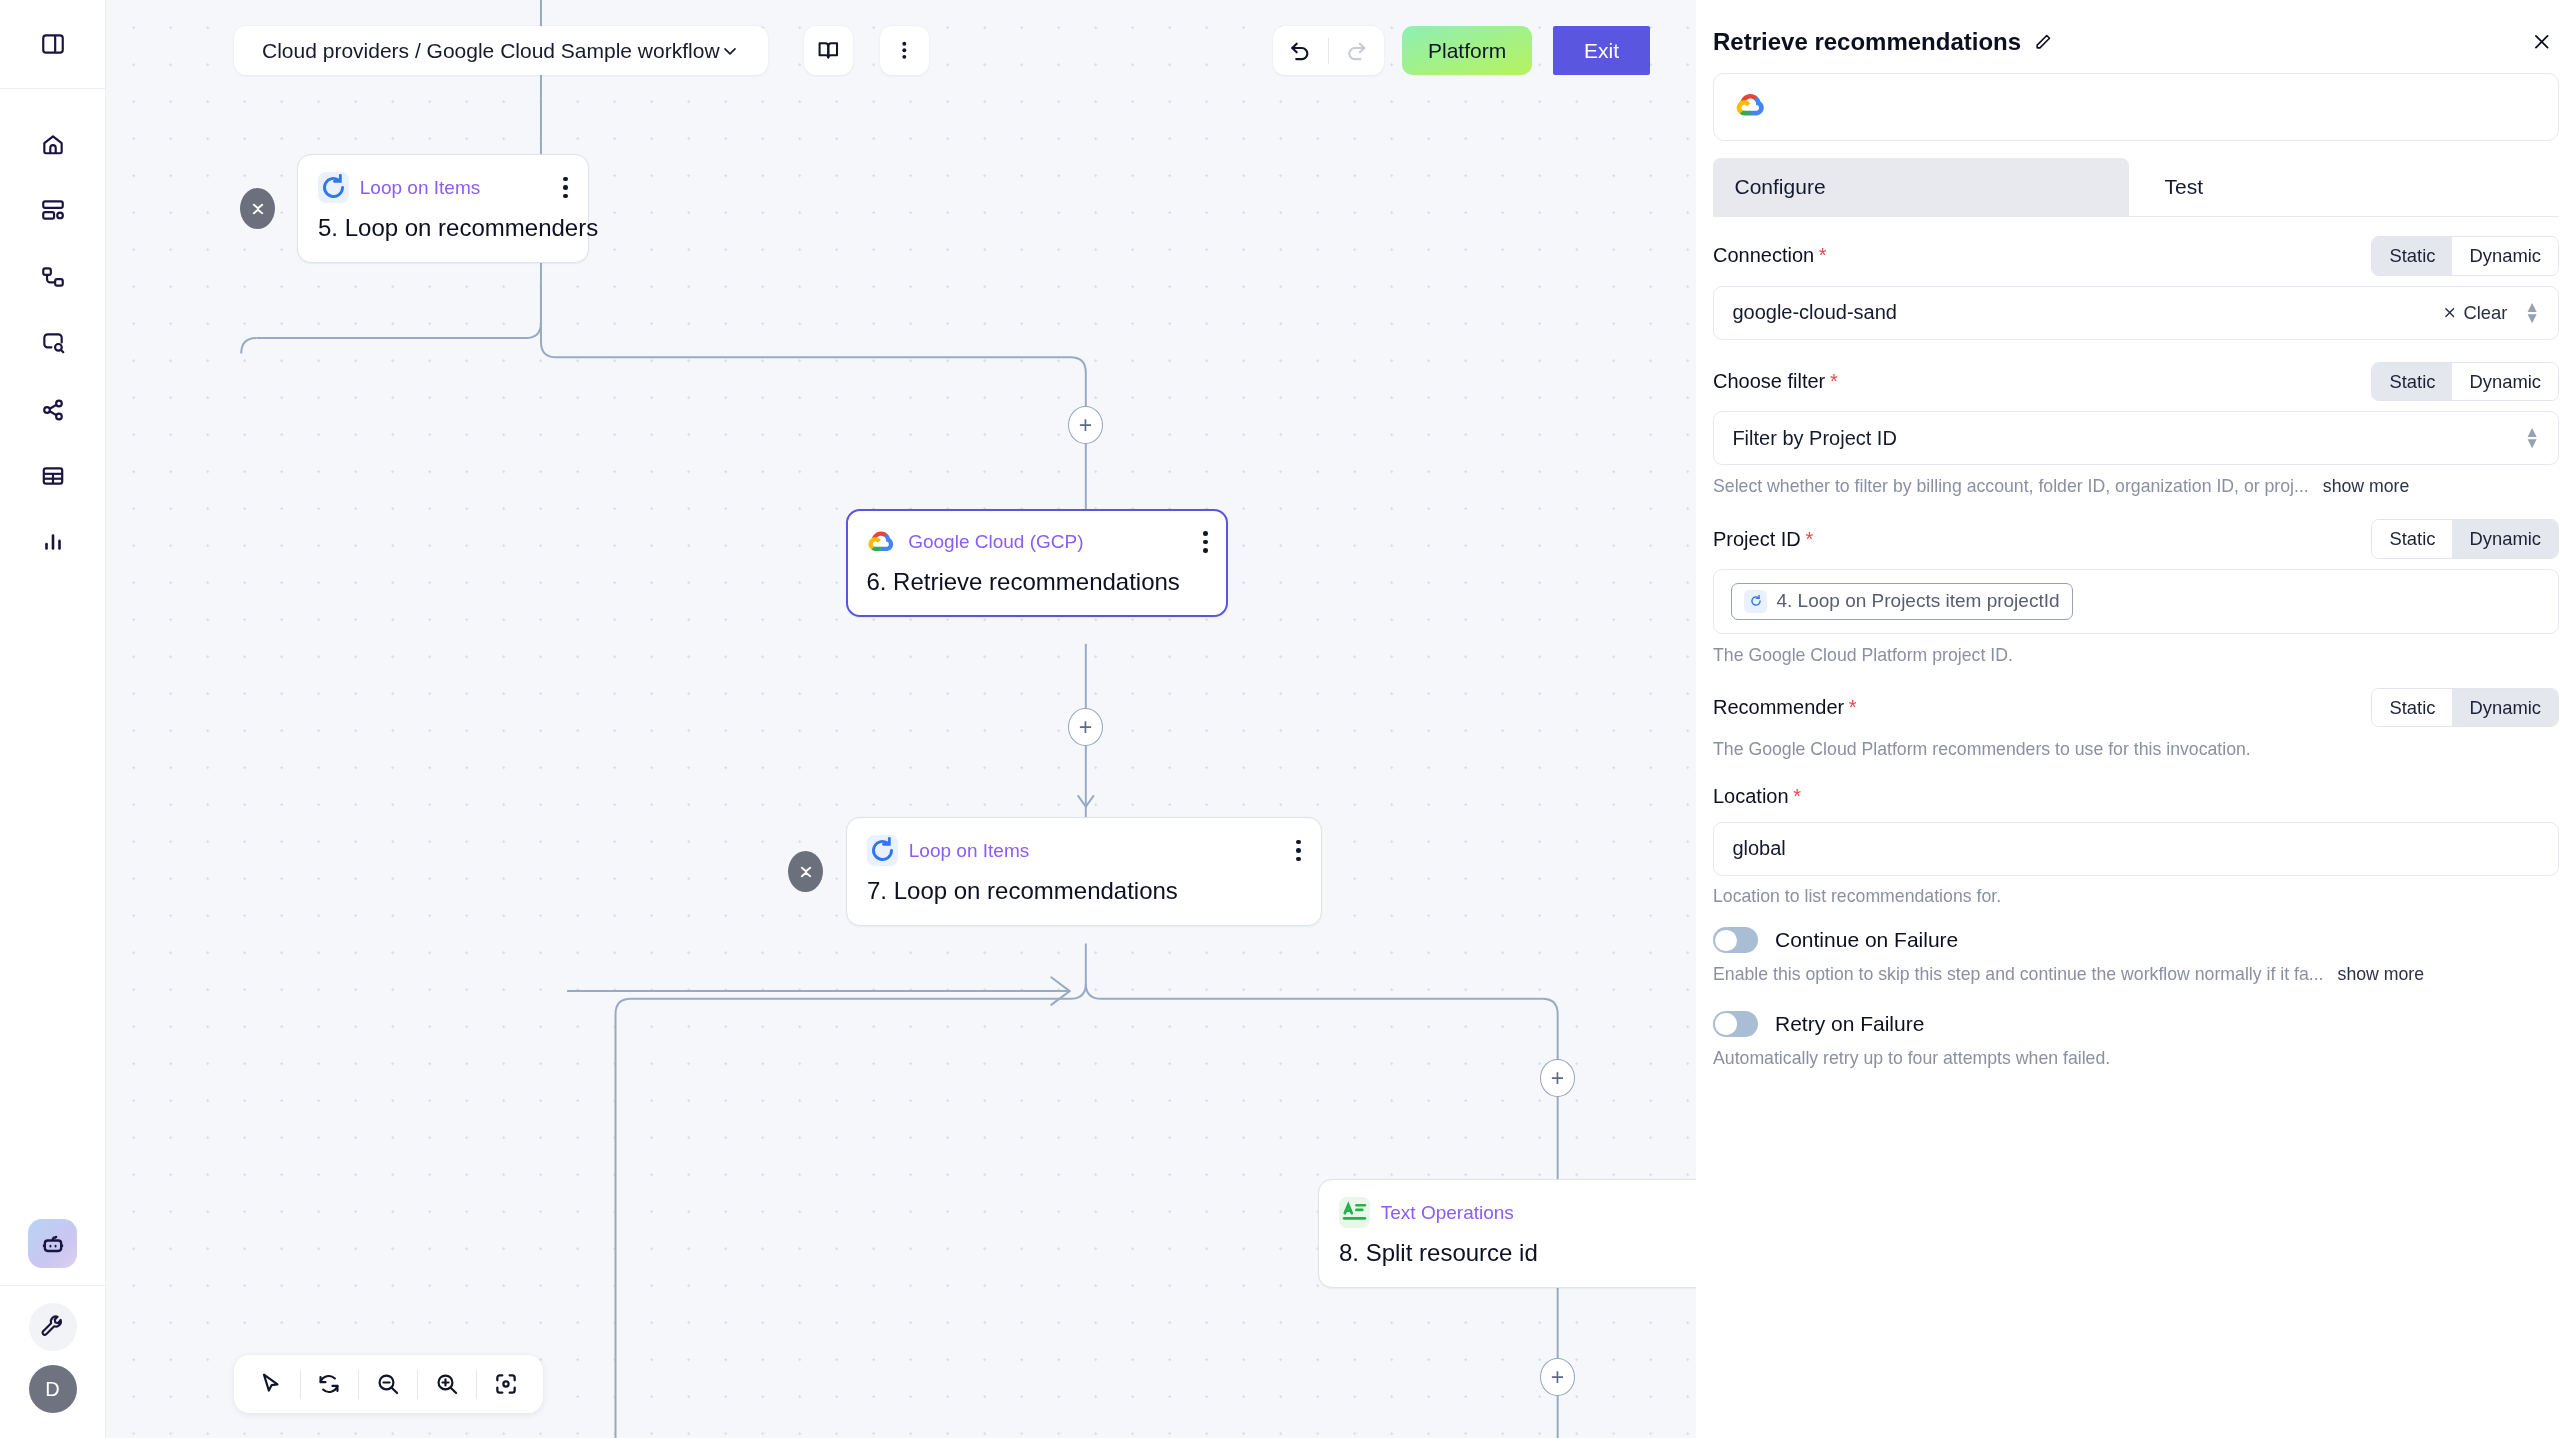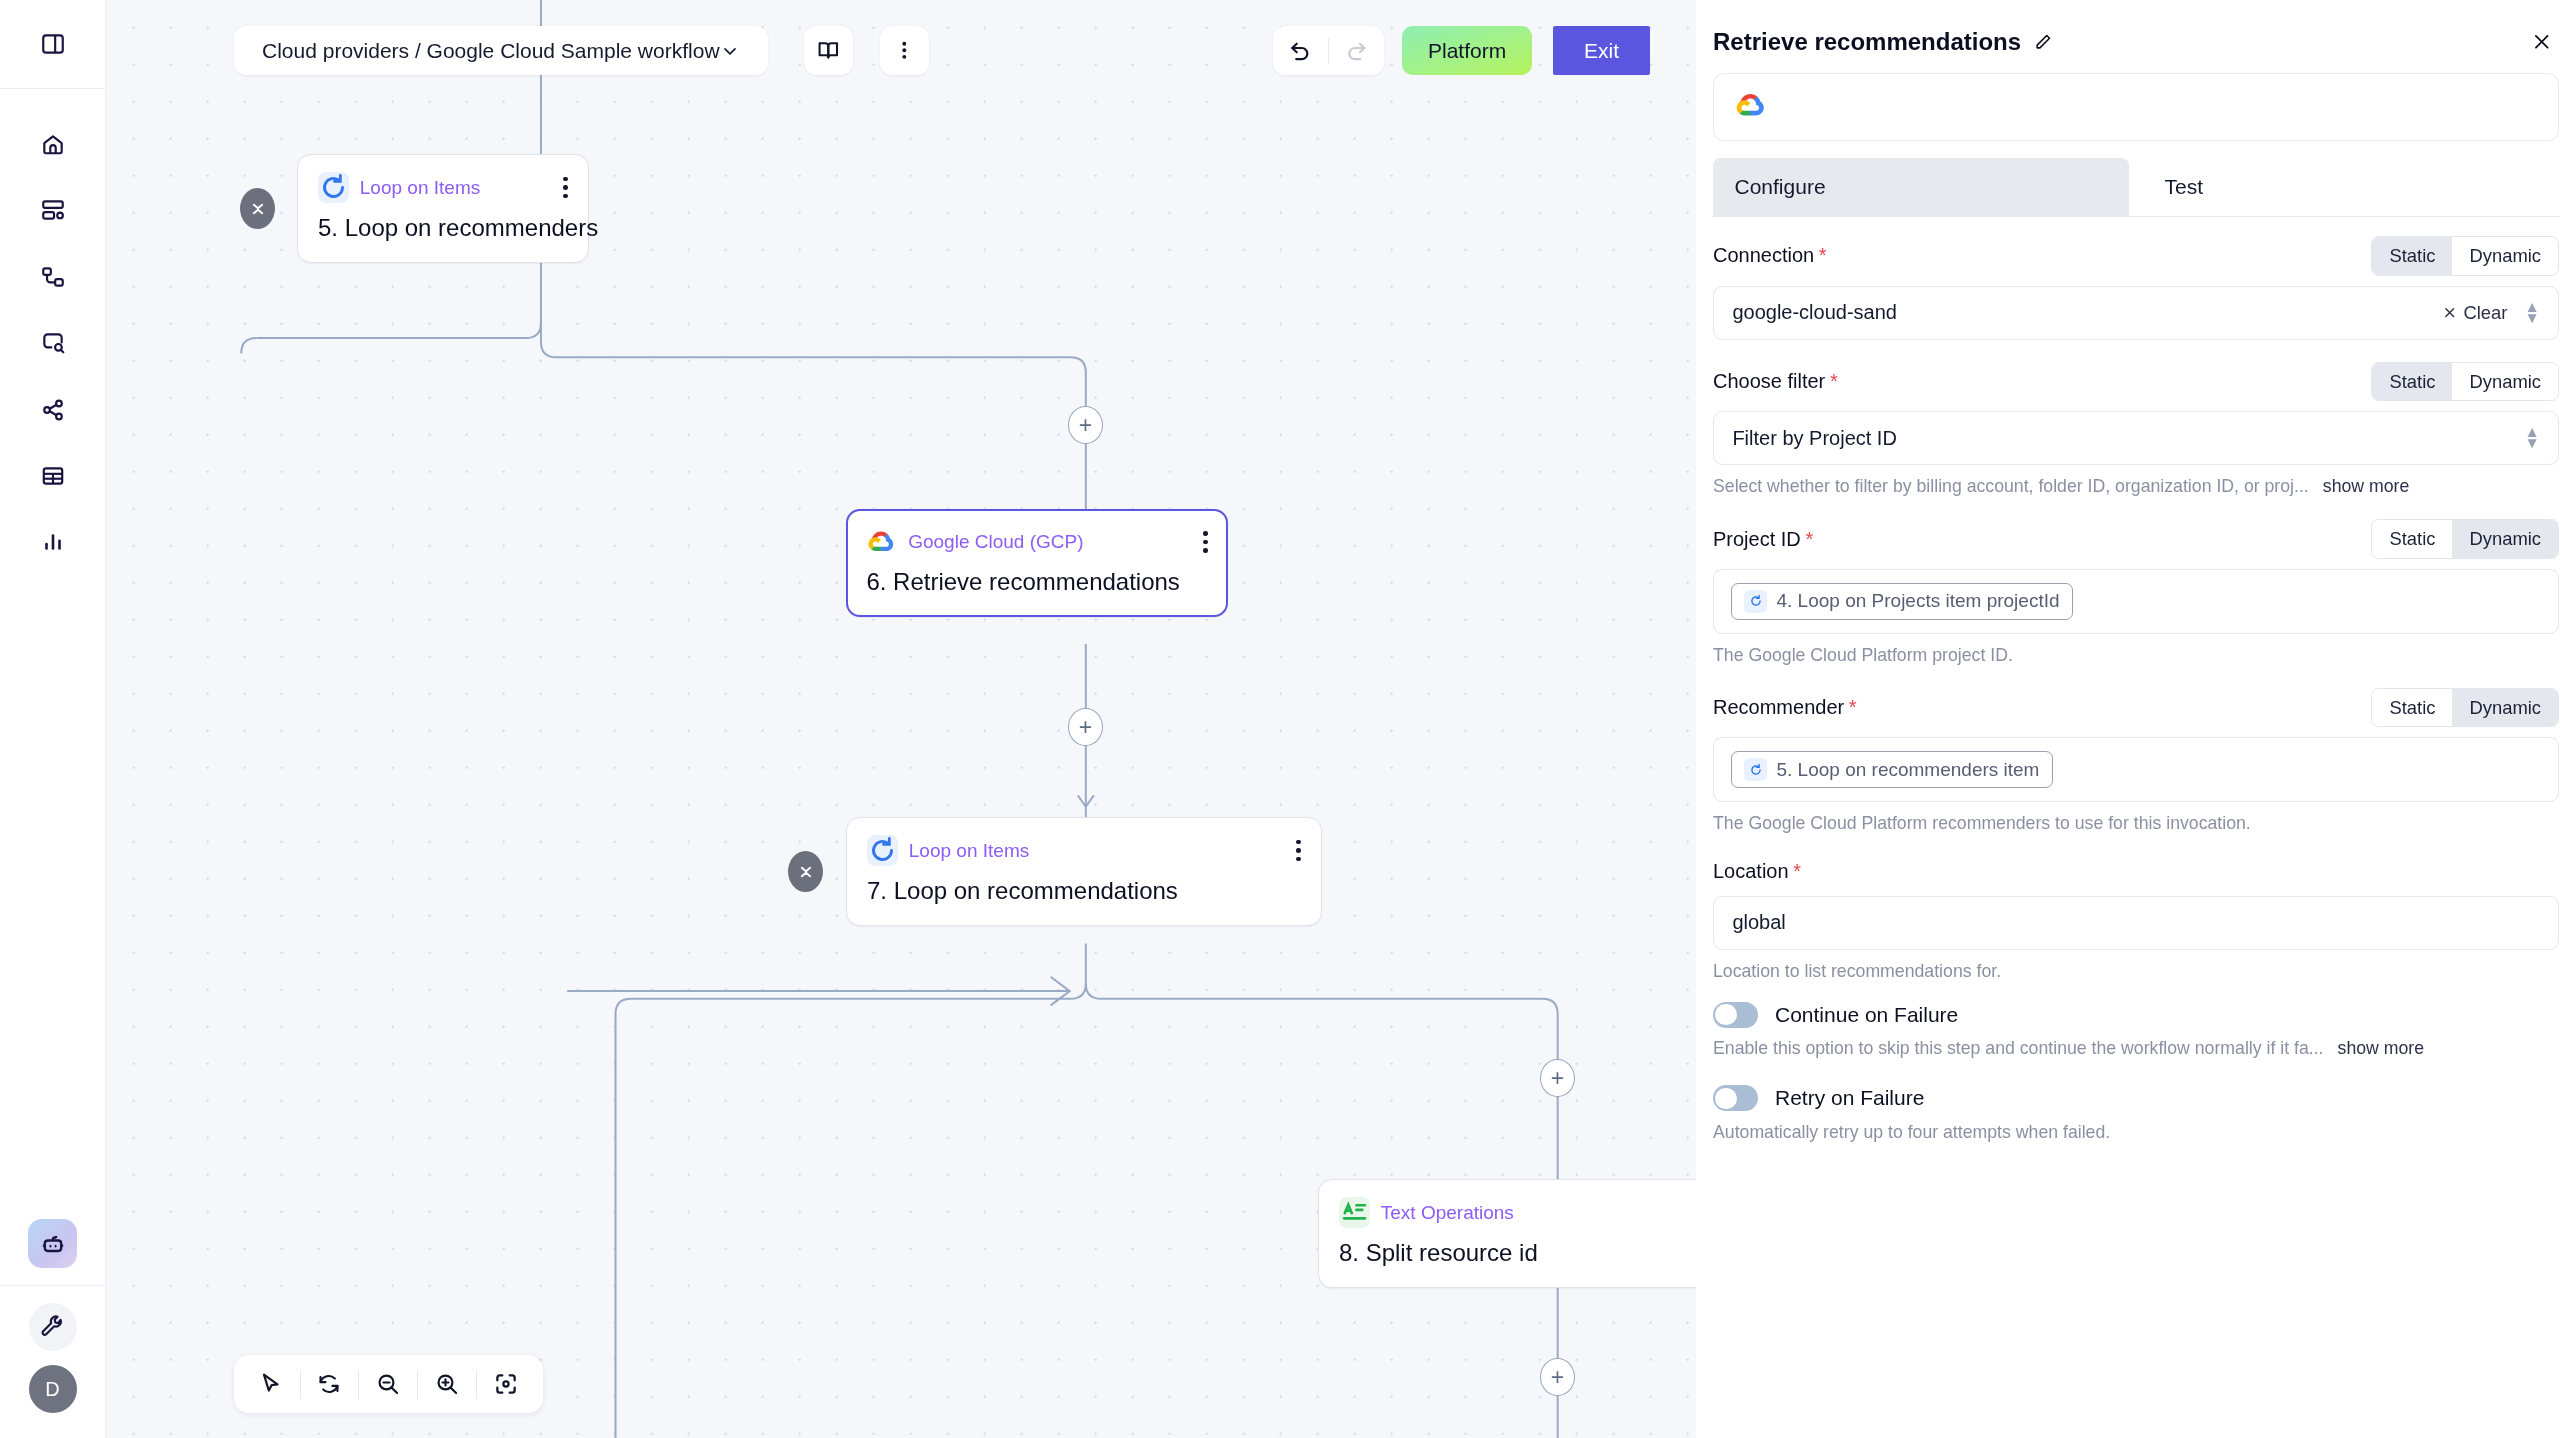--- a/index.html
+++ b/index.html
@@ -604,31 +604,20 @@
       <div class="field" style="margin-top:21.5px;">
         <div class="field-row">
           <div class="field-label">
             <span>Recommender</span><span class="req">*</span>
           </div>
           <div class="seg">
             <button>Static</button>
             <button class="on">Dynamic</button>
           </div>
         </div>
-        <div class="chipbox">
-          <span class="chip">
-            <span class="chip-ico">
-              <svg viewBox="0 0 24 24" fill="none" stroke="currentColor" stroke-width="2.4" stroke-linecap="round">
-                  <path d="M19 12a7 7 0 1 1-2.4-5.3"></path>
-                  <polyline points="17.3,2.6 17.3,7.2 12.7,7.2"></polyline>
-                </svg>
-            </span>
-            <span>5. Loop on recommenders item</span>
-          </span>
-        </div>
         <div class="hint">
           <span>The Google Cloud Platform recommenders to use for this invocation.</span>
         </div>
       </div>
 
       <div class="field" style="margin-top:21.5px;">
         <div class="field-row" style="min-height:31px;">
           <div class="field-label">
             <span>Location</span><span class="req">*</span>
           </div>

